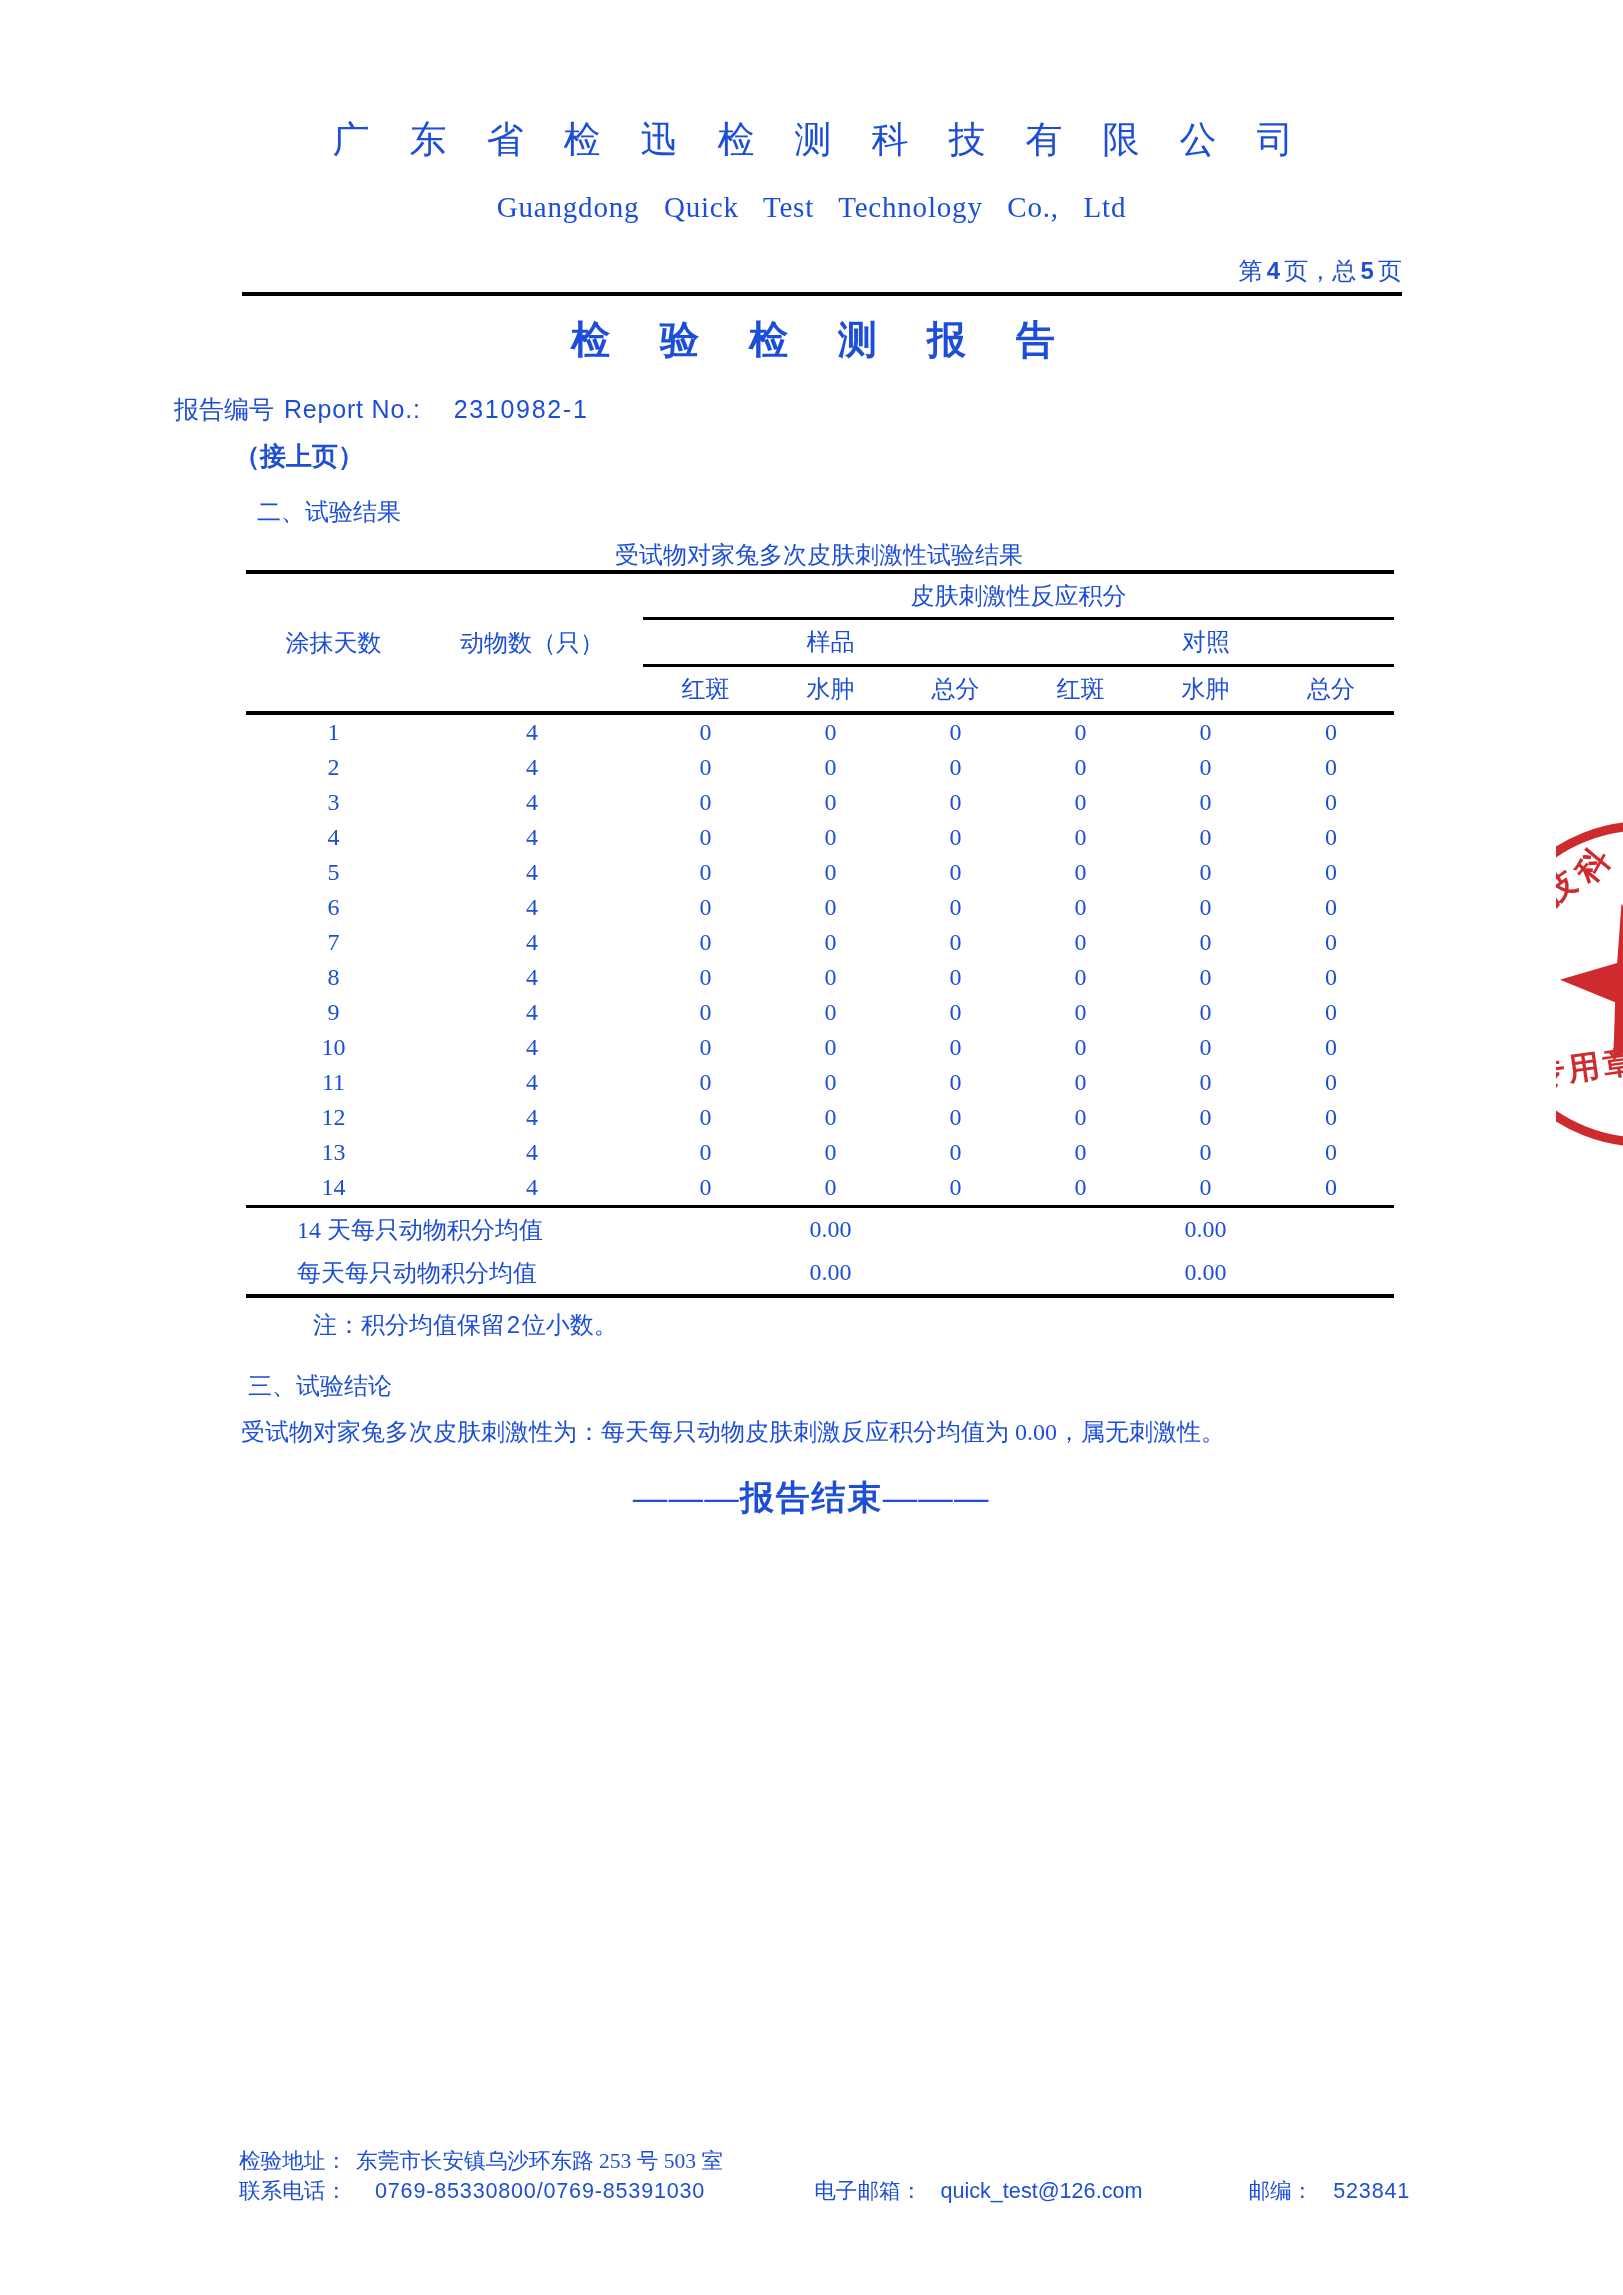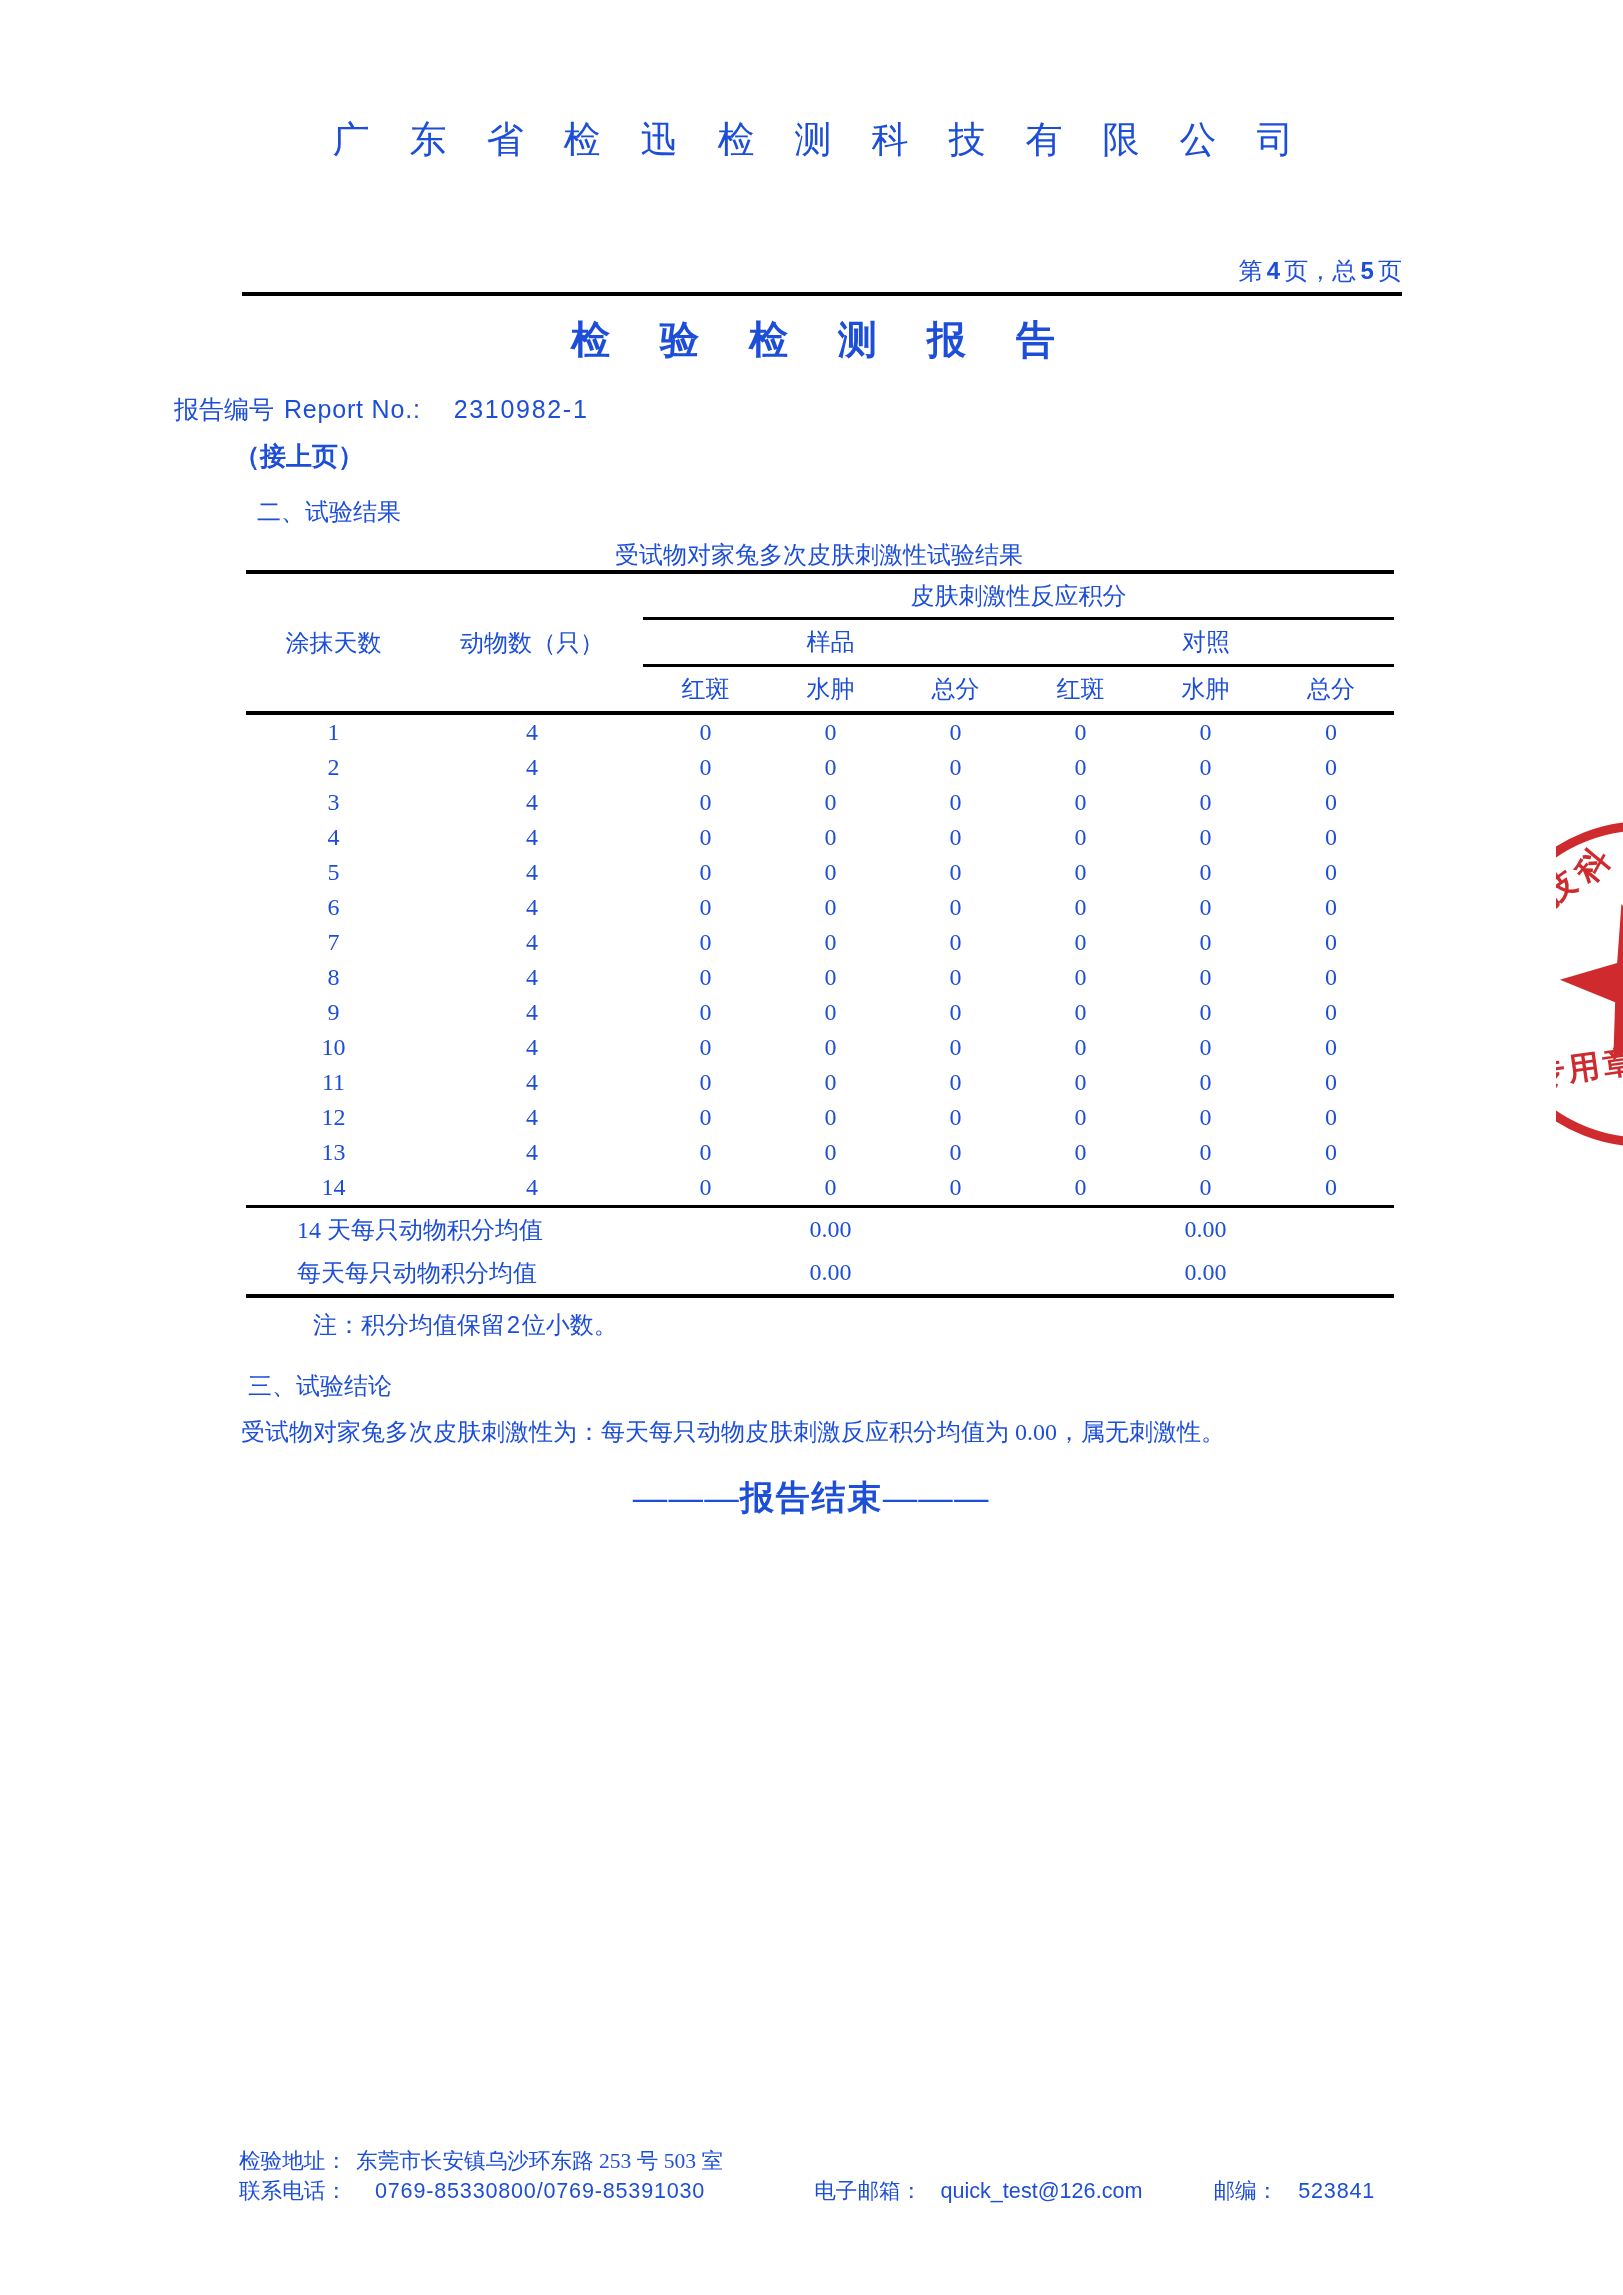--- a/index.html
+++ b/index.html
@@ -52,37 +52,38 @@
     font-size:34px; font-weight:bold; letter-spacing:1.7px; }
 
   .footer-line { font-size:21.6px; white-space:nowrap; }
   .f1 { top:2146px; left:239px; }
   .f2 { top:2176px; left:239px; }
   .sans { font-family:"Liberation Sans","DejaVu Sans",sans-serif; }
   .f-addr { margin-left:9.1px; }
   .f-phone { margin-left:28px; letter-spacing:0.8px; }
   .f-email-lab { margin-left:109px; }
   .f-email { margin-left:18.3px; }
-  .f-post-lab { margin-left:71px;text-align:right; }
+  .f-post-lab { margin-left:106px;text-align:right; }
   .f-post { margin-left:20px; letter-spacing:0.8px; }
 
   .stamp-clip { position:absolute; left:1556px; top:801px; width:67px; height:349px;
     overflow:hidden; }
   .stamp-clip svg { position:absolute; left:-96px; top:0; }
   .seal-char { font-size:40px; font-weight:bold; text-anchor:middle;
     font-family:"Liberation Serif","DejaVu Serif",serif; }
   .seal-bottom { font-size:38px; font-weight:bold; text-anchor:middle; letter-spacing:4px;
     font-family:"Liberation Serif","DejaVu Serif",serif; }
 </style>
 </head>
 <body>
 
 <div class="page">
 
   <div class="abs company-cn">广东省检迅检测科技有限公司</div>
+  <div class="abs company-en">Guangdong Quick Test Technology Co., Ltd</div>
 
   <div class="abs page-info">
     <span>第</span><span class="num">4</span><span>页，总</span><span class="num">5</span><span>页</span>
   </div>
 
   <div class="abs head-rule"></div>
 
   <div class="abs doc-title">检验检测报告</div>
 
   <div class="abs report-line">

